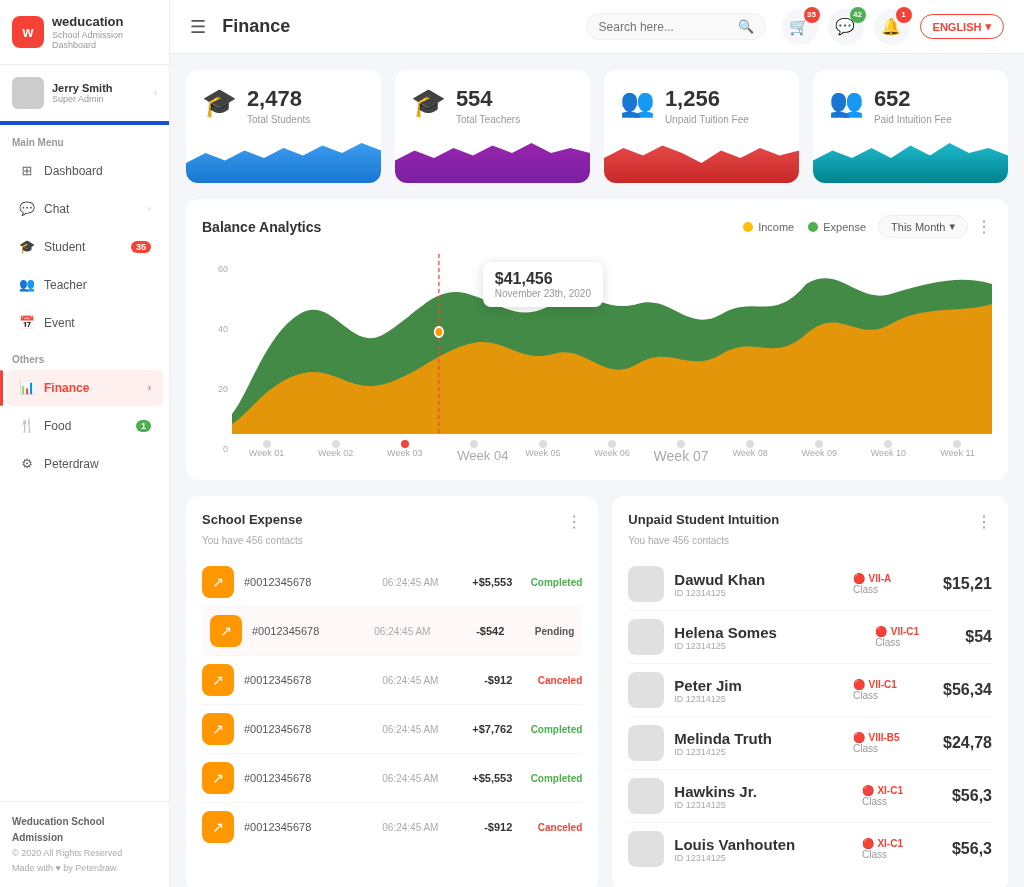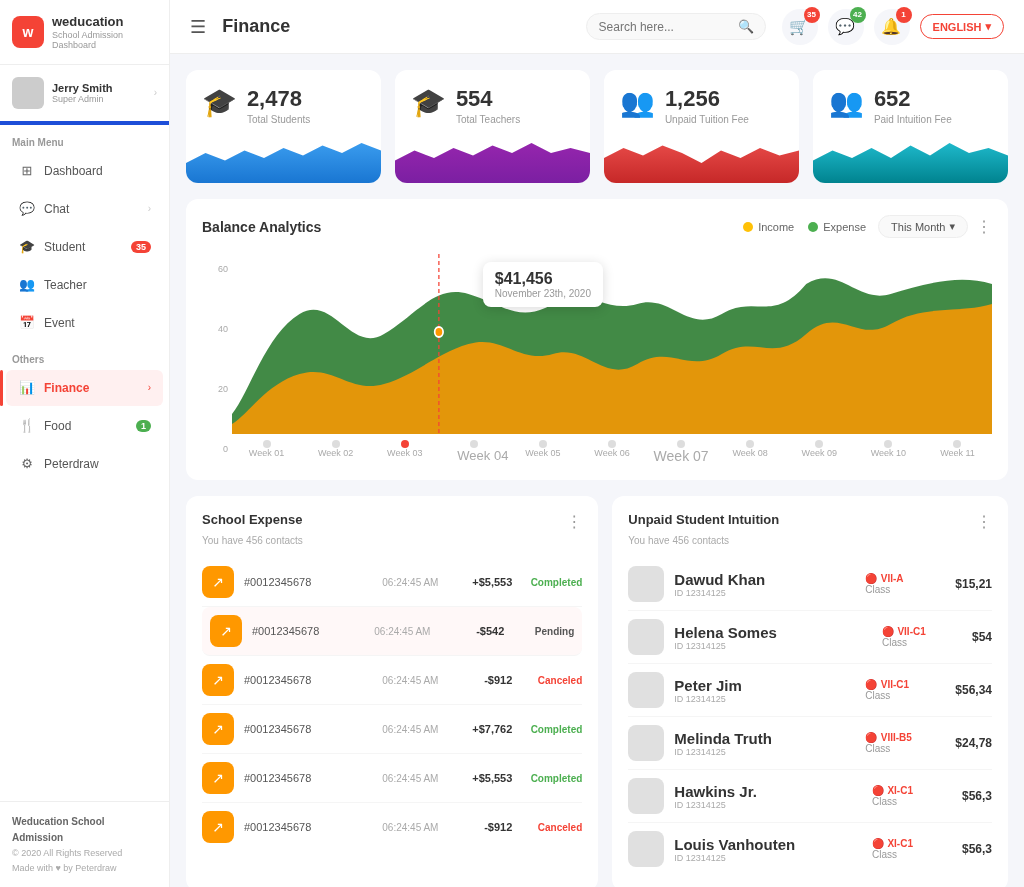--- a/index.html
+++ b/index.html
@@ -99,21 +99,21 @@
 
     
     .student-item { display: flex; align-items: center; gap: 10px; padding: 8px 0; border-bottom: 1px solid #f5f5f5; }
     .student-item:last-child { border-bottom: none; }
     .student-avatar { width: 36px; height: 36px; background: #e0e0e0; border-radius: 8px; flex-shrink: 0; }
     .student-info { flex: 1; }
     .student-name { font-size: 15px; font-weight: 700; color: #333; }
     .student-id { font-size: 9px; color: #aaa; }
     .class-badge { display: flex; align-items: center; gap: 3px; font-size: 10px; color: #f44336; font-weight: 600; }
     .class-name { font-size: 10px; color: #999; }
-    .student-amount { font-size: 12px; font-weight: bold; color: #333; }
+    .student-amount { font-size: 16px; font-weight: bold; color: #333; }
   </style>
 </head>
 <body>
 
 <div class="sidebar">
   <div class="sidebar-logo">
     <div class="logo-icon">w</div>
     <div>
       <div class="logo-text">weducation</div>
       <div class="logo-sub">School Admission Dashboard</div>

